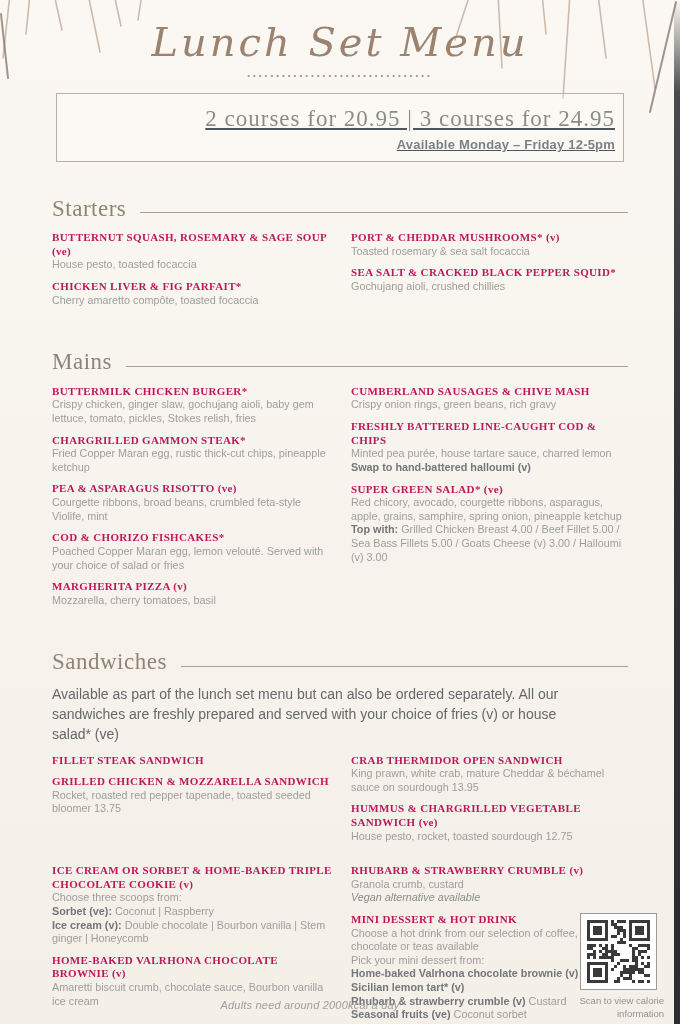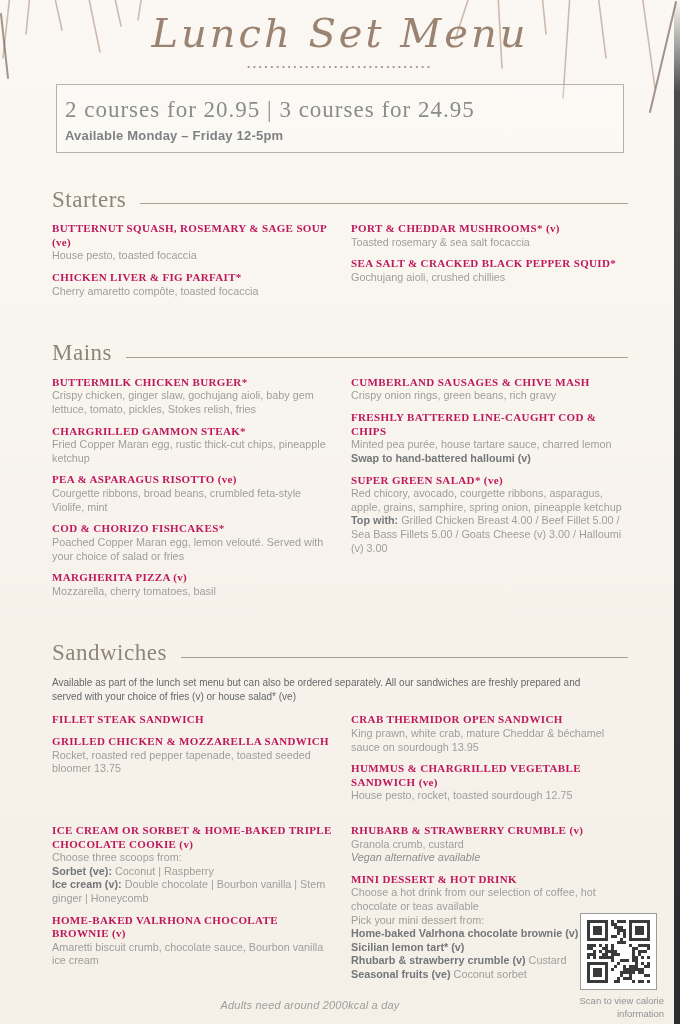--- a/index.html
+++ b/index.html
@@ -4,36 +4,36 @@
 <style>
   html,body{margin:0;padding:0;}
   body{
     width:680px;height:1024px;position:relative;overflow:hidden;
     background:linear-gradient(180deg,#fbf8f3 0%,#f7f3ec 55%,#f4efe7 100%);
     font-family:"Liberation Sans",sans-serif;color:#4d565e;
   }
   .photo-edge{position:absolute;right:0;top:0;width:6px;height:100%;
     background:linear-gradient(180deg,rgba(44,45,50,0) 0%,rgba(44,45,50,.85) 9%,#313237 45%,#2b2c30 100%);}
   .deco-svg{position:absolute;left:0;top:0;width:680px;height:130px;pointer-events:none;}
-  .page{position:absolute;left:0;top:0;right:6px;bottom:0;padding:8px 46px 0 52px;box-sizing:border-box;}
+  .page{position:absolute;left:0;top:0;right:6px;bottom:0;padding:17px 46px 0 52px;box-sizing:border-box;}
 
   .title{font-family:"DejaVu Serif",serif;font-style:italic;font-weight:400;
     font-size:40px;line-height:1.25;color:#9a8371;text-align:center;letter-spacing:3px;}
   .ornament{text-align:center;font-size:8px;letter-spacing:3px;color:#a8908a;margin-top:4px;}
 
-  .offer-box{border:1px solid #b9b1a5;margin:13px 4px 0 4px;padding:11px 8px 9px;text-align:left;background:rgba(255,255,255,.25);}
+  .offer-box{border:1px solid #b9b1a5;margin:13px 4px 0 4px;padding:11px 8px 9px;text-align:right;background:rgba(255,255,255,.25);text-decoration:underline;}
   .offer-text{font-family:"Liberation Serif",serif;font-size:23px;color:#8a8c89;letter-spacing:1px;line-height:1.2;}
   .offer-availability{font-size:13px;color:#7e8183;margin-top:4px;font-weight:700;letter-spacing:.2px;}
 
   .menu-section{margin-top:13px;}
   .section-header{display:flex;align-items:center;margin-top:33px;}
   .section-title{font-family:"Liberation Serif",serif;font-weight:400;font-size:23px;
     color:#8f8577;letter-spacing:.5px;margin:0;line-height:1.2;}
   .section-rule{flex:1;height:1px;background:#a89f91;margin-left:14px;margin-top:9px;}
-  .section-intro{font-size:10px;color:#64686b;line-height:1.42;margin:9px 16px 0 0;max-width:540px;}
+  .section-intro{font-size:14px;color:#64686b;line-height:1.42;margin:9px 16px 0 0;max-width:540px;}
   .columns{display:flex;gap:16px;margin-top:9px;}
   .column{width:283px;flex:0 0 283px;}
   .menu-item{margin-bottom:8px;}
   .item-name{font-family:"Liberation Serif",serif;font-weight:700;font-size:11px;
     letter-spacing:.35px;color:#be185d;line-height:1.24;}
   .item-desc{font-size:10.8px;color:#9d9e9c;line-height:1.26;}
   .seg-b{color:#73777b;font-weight:700;}
   .seg-i{font-style:italic;color:#8b8d8b;}
 
   .footer-note{position:absolute;left:0;right:60px;bottom:13px;text-align:center;

